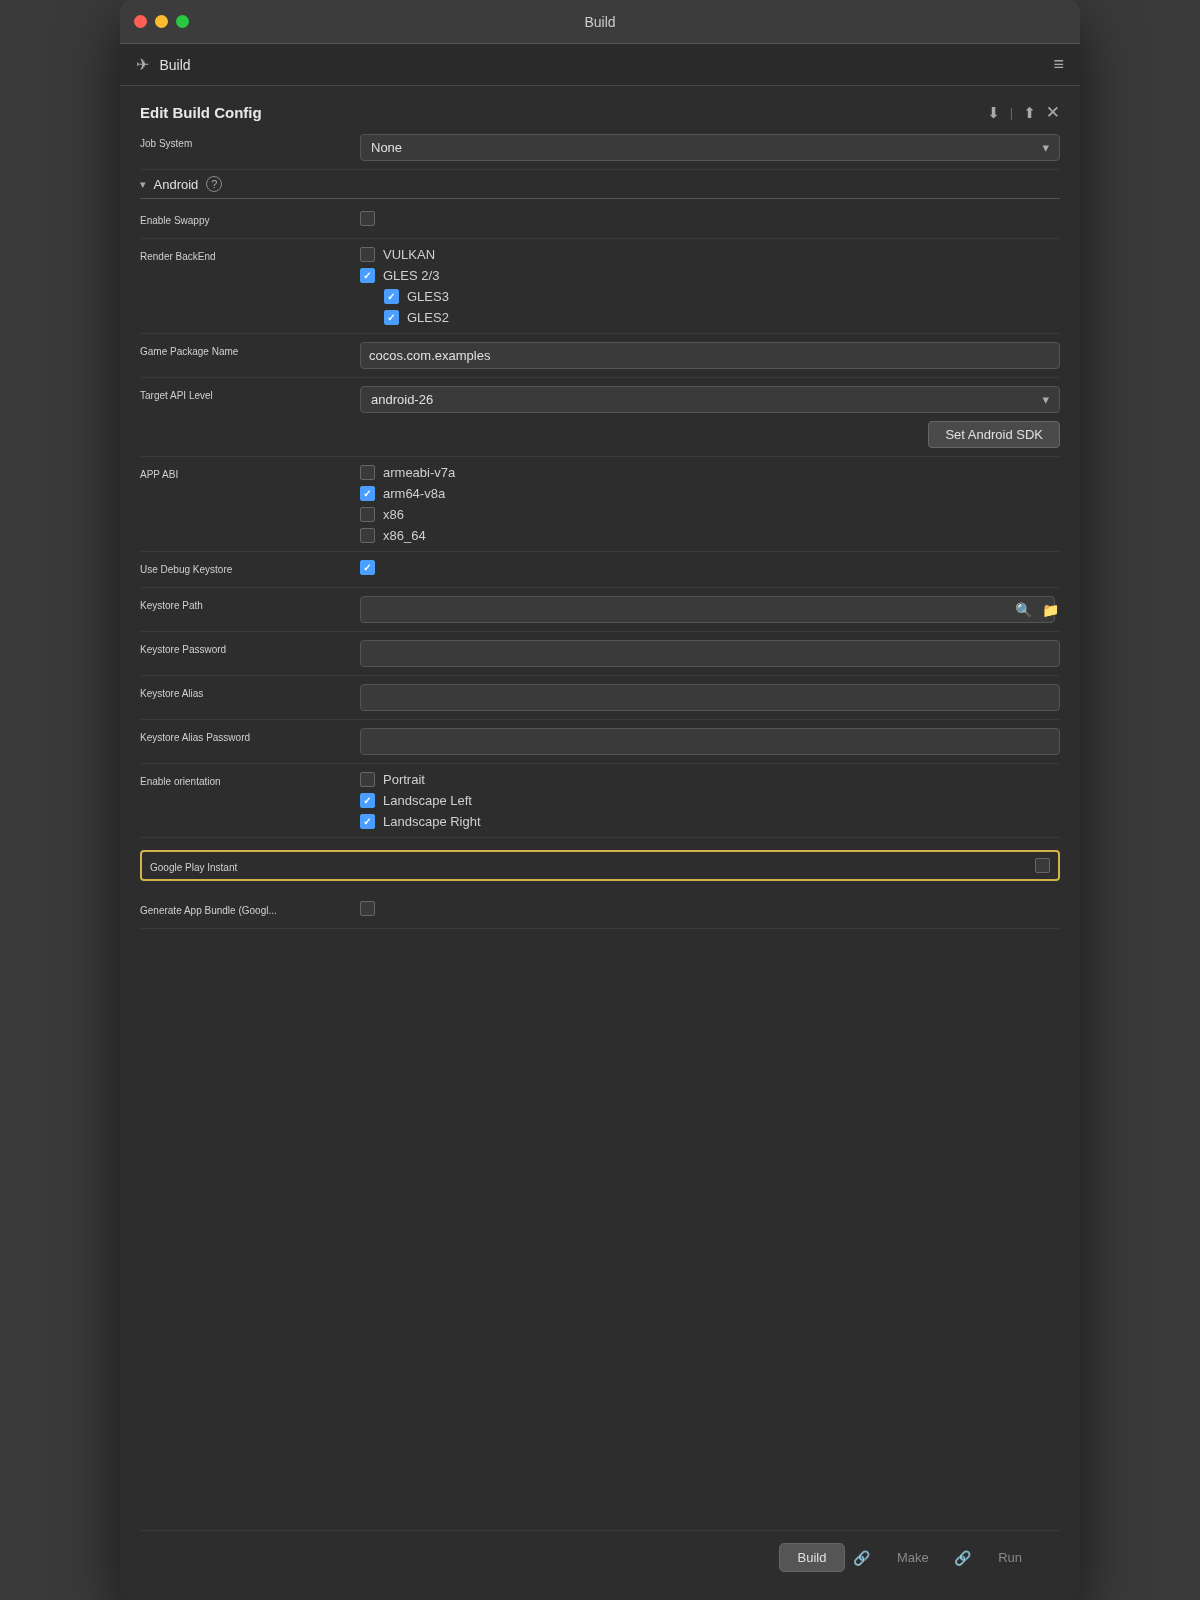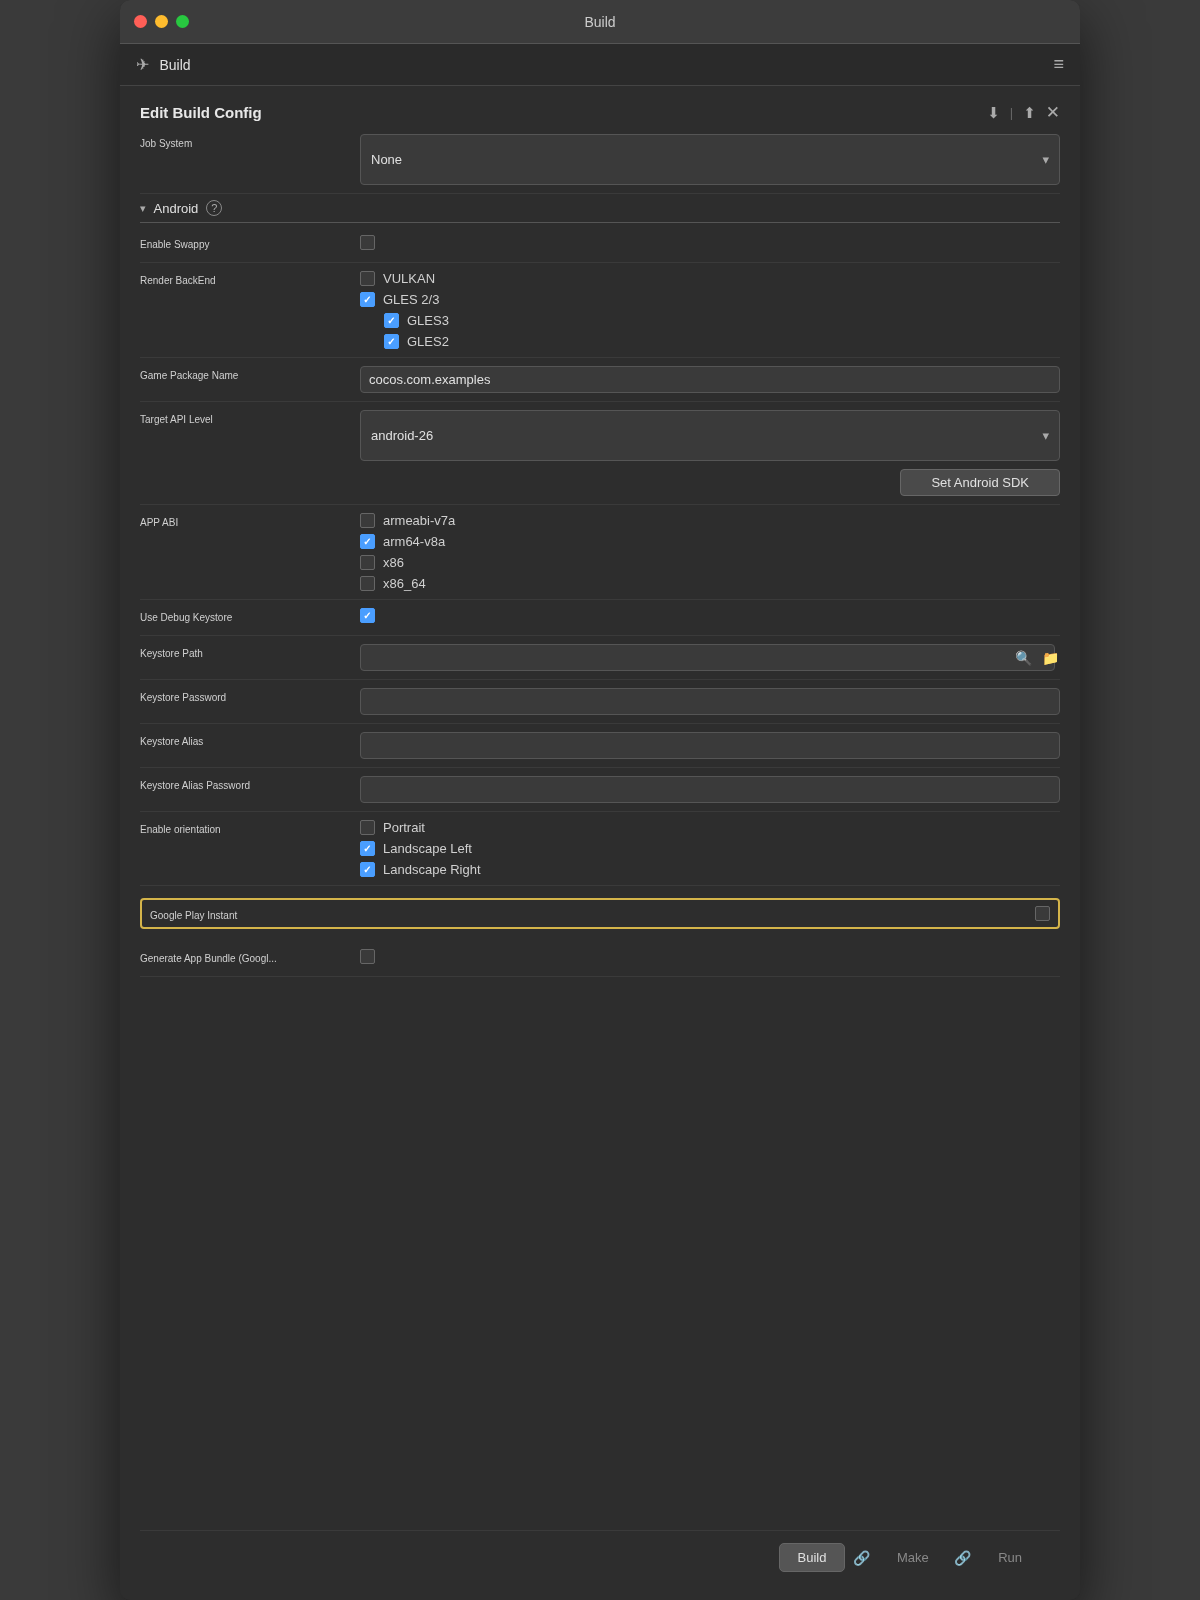--- a/index.html
+++ b/index.html
@@ -145,21 +145,21 @@
       flex: 1;
       display: flex;
       flex-direction: column;
       gap: 6px;
     }
     
     .dropdown {
       background: #3a3a3a;
       border: 1px solid #555;
       border-radius: 4px;
-      padding: 17px 10px;
+      padding: 5px 10px;
       color: #e0e0e0;
       font-size: 13px;
       display: flex;
       align-items: center;
       justify-content: space-between;
       width: 100%;
       cursor: pointer;
     }
     .dropdown-arrow { color: #aaa; }
     
@@ -234,21 +234,21 @@
       align-items: flex-end;
       flex-direction: column;
     }
     .api-dropdown {
       flex: 1;
     }
     .sdk-button {
       background: #4a4a4a;
       border: 1px solid #666;
       border-radius: 4px;
-      padding: 5px 30px;
+      padding: 5px 16px;
       color: #e0e0e0;
       font-size: 13px;
       cursor: pointer;
       white-space: nowrap;
     }
     
     .highlighted-row {
       border: 2px solid #d4b44a;
       border-radius: 4px;
       padding: 6px 8px;

